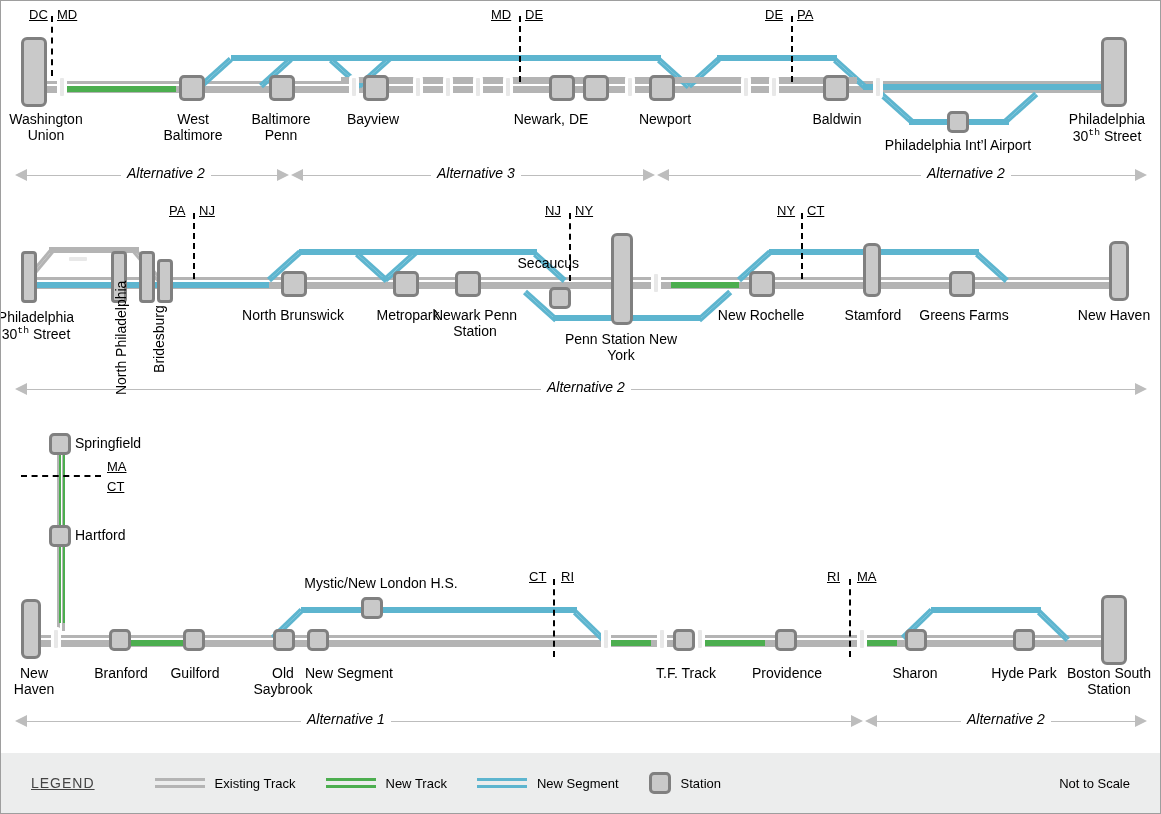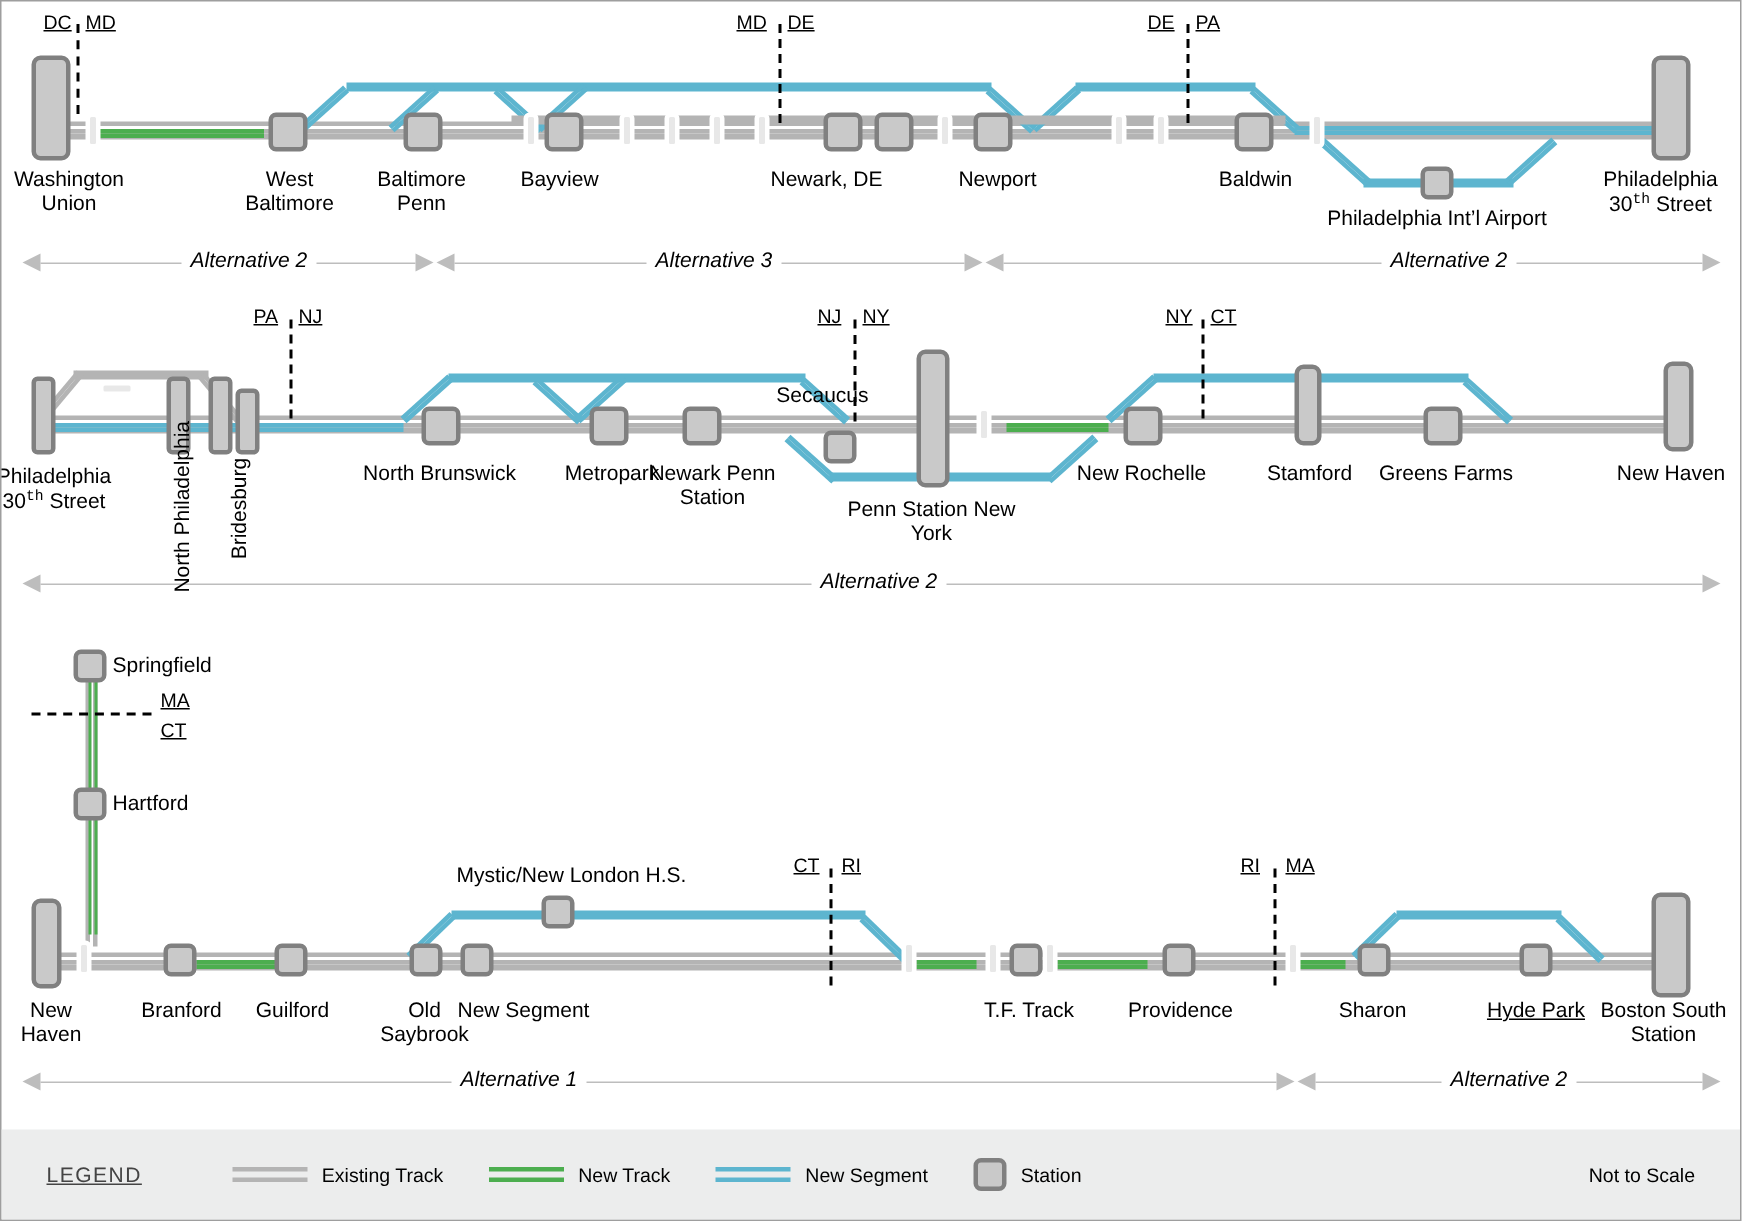--- a/index.html
+++ b/index.html
@@ -416,21 +416,21 @@
 
     <div class="lbl" style="left:-2px; top:238px; width:70px;"><span>New Haven</span></div>
     <div class="lbl" style="left:80px; top:238px; width:80px;"><span>Branford</span></div>
     <div class="lbl" style="left:154px; top:238px; width:80px;"><span>Guilford</span></div>
     <div class="lbl" style="left:242px; top:238px; width:80px;"><span>Old Saybrook</span></div>
     <div class="lbl" style="left:304px; top:238px; width:110px; text-align:left;"><span>New Segment</span></div>
     <div class="lbl" style="left:280px; top:148px; width:200px;"><span>Mystic/New London H.S.</span></div>
     <div class="lbl" style="left:640px; top:238px; width:90px;"><span>T.F. Track</span></div>
     <div class="lbl" style="left:736px; top:238px; width:100px;"><span>Providence</span></div>
     <div class="lbl" style="left:874px; top:238px; width:80px;"><span>Sharon</span></div>
-    <div class="lbl" style="left:978px; top:238px; width:90px;text-decoration:underline;"><span>Hyde Park</span></div>
+    <div class="lbl" style="left:978px; top:238px; width:90px;"><span>Hyde Park</span></div>
     <div class="lbl" style="left:1058px; top:238px; width:100px;"><span>Boston South Station</span></div>
 
     <div class="altrow" style="left:0; right:0; top:284px;">
       <div class="arr l" style="left:14px;"></div>
       <div class="altline" style="left:26px; width:824px;"></div>
       <div class="altlabel" style="left:300px;">Alternative 1</div>
       <div class="arr r" style="left:850px;"></div>
       <div class="arr l" style="left:864px;"></div>
       <div class="altline" style="left:876px; width:258px;"></div>
       <div class="altlabel" style="left:960px;">Alternative 2</div>

